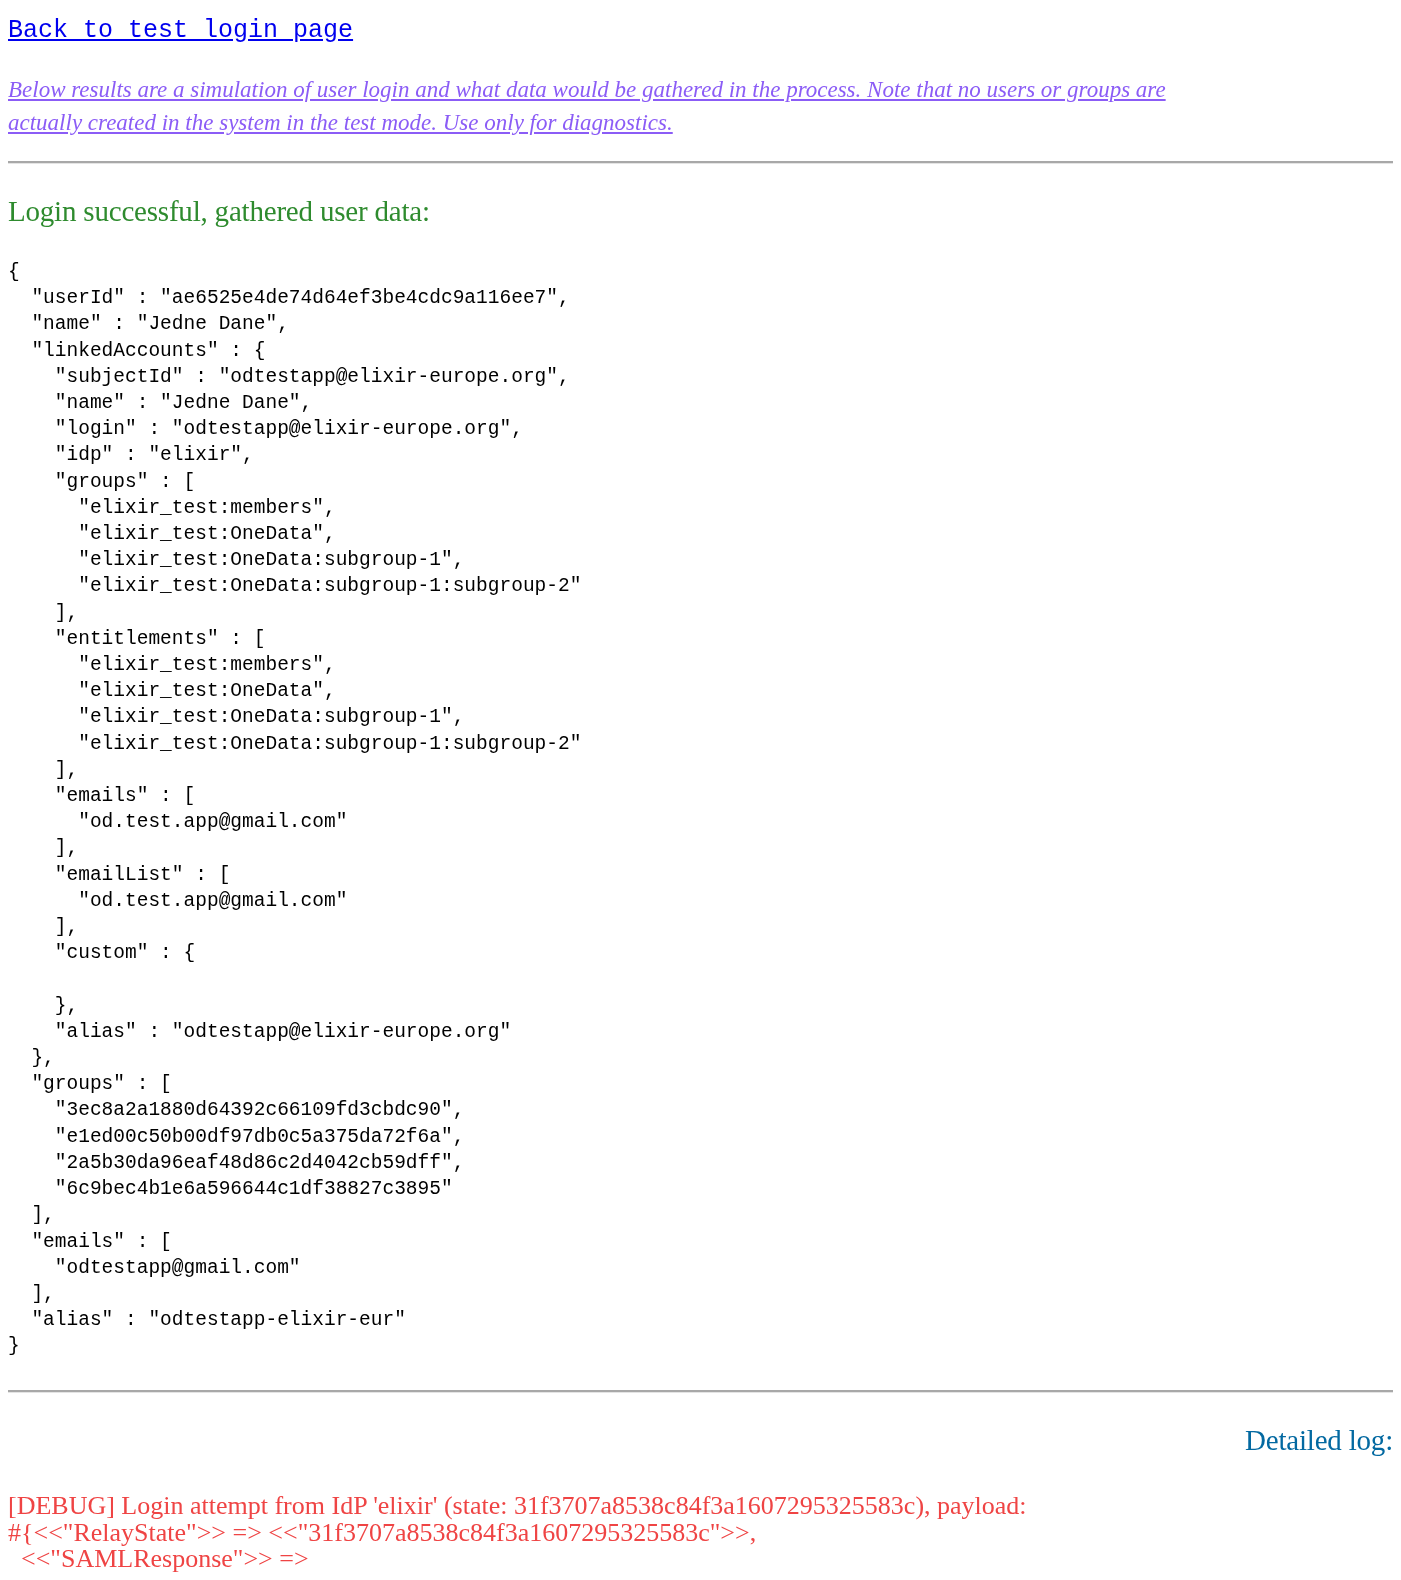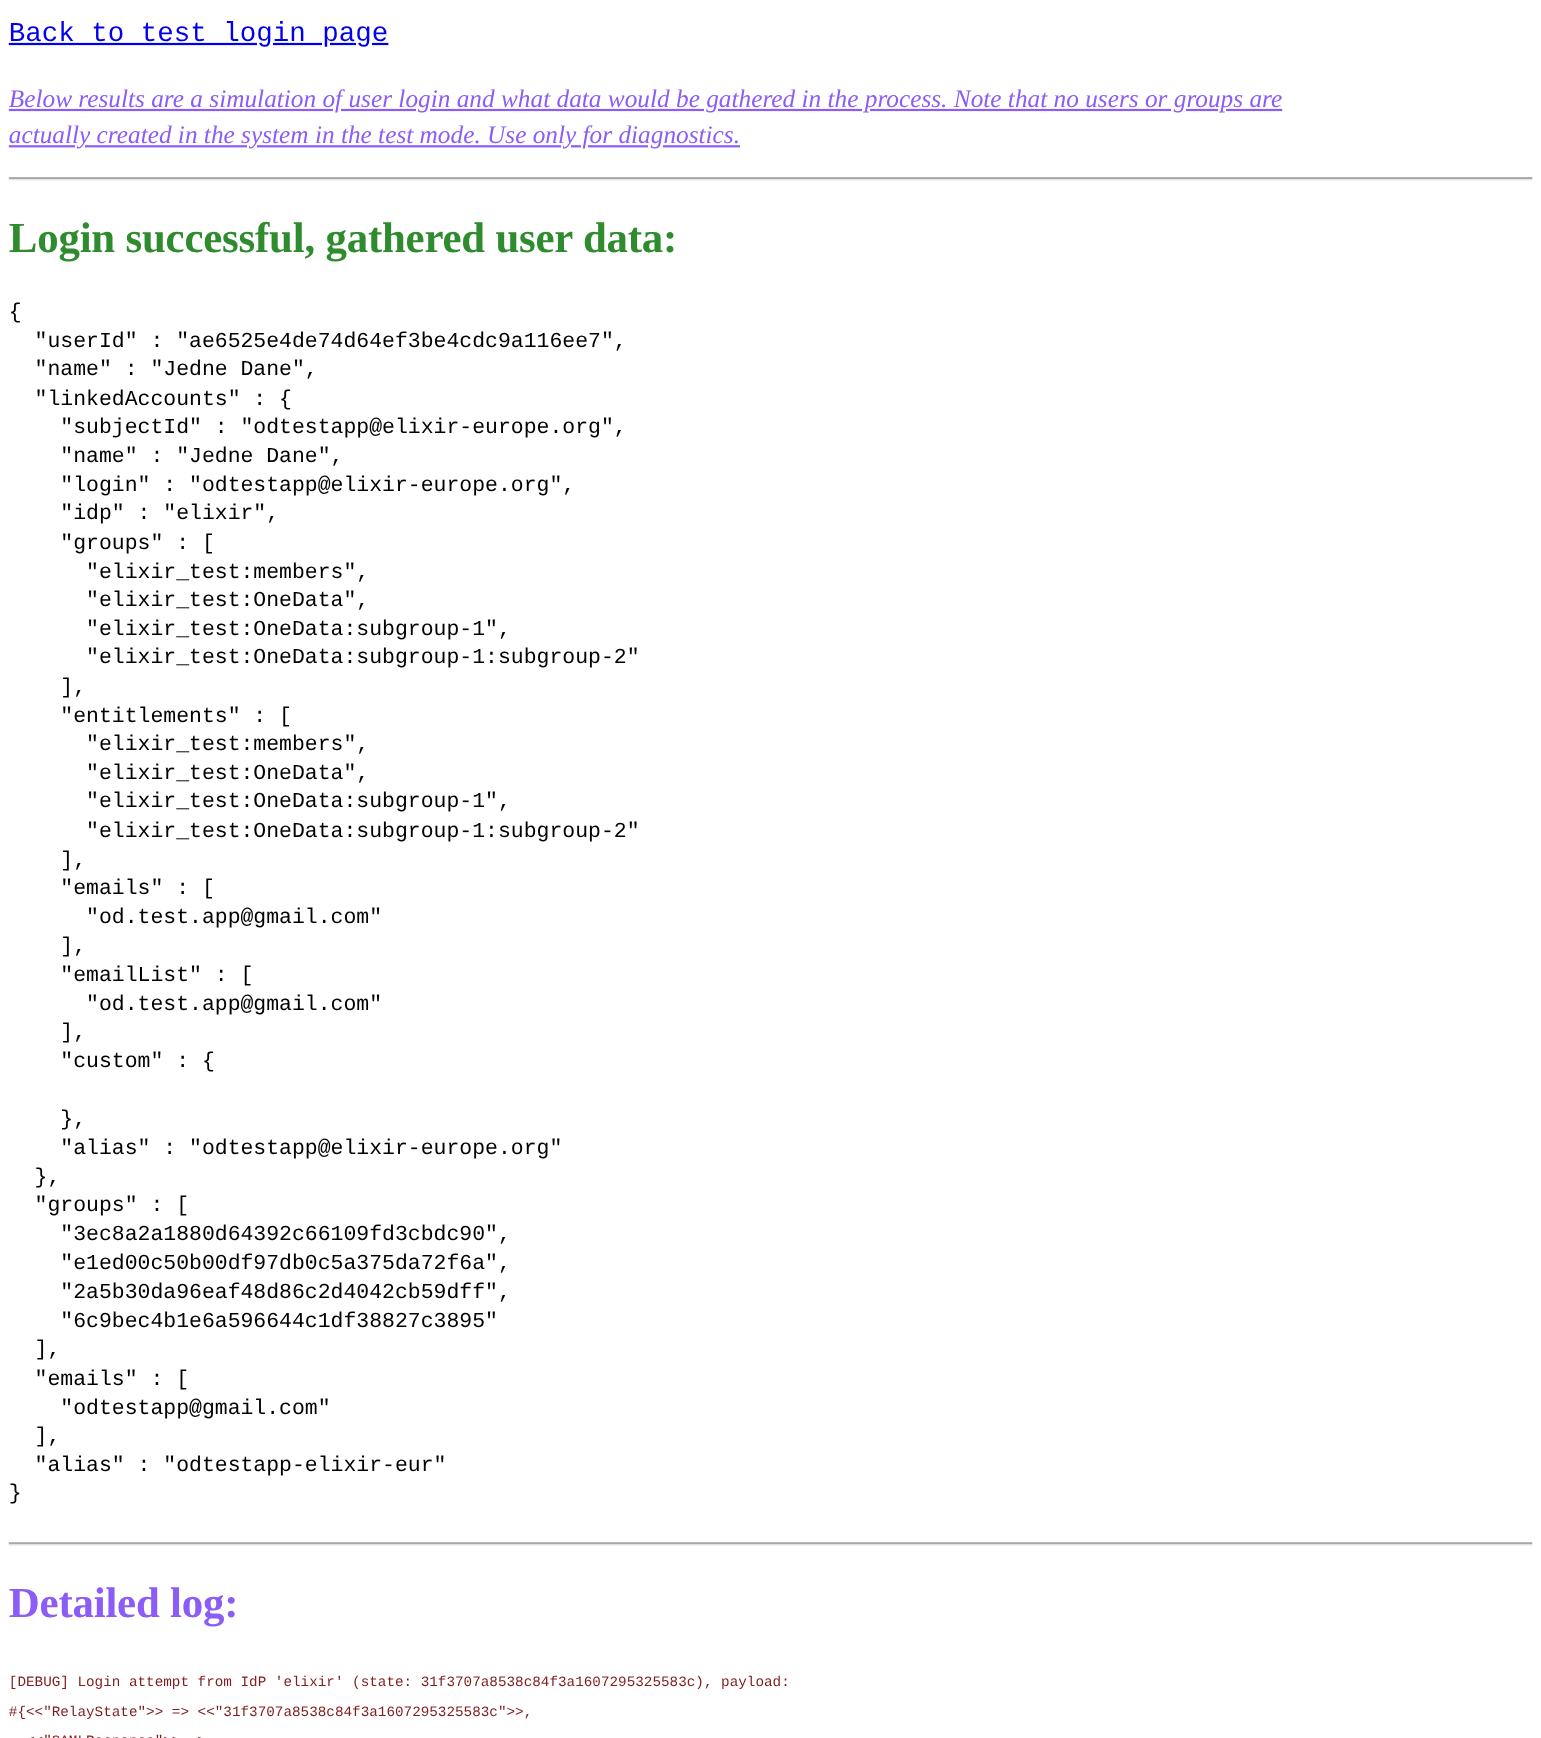--- a/index.html
+++ b/index.html
@@ -43,49 +43,49 @@
     border: 0;
     border-top: 2px solid #a8a8a8;
     border-bottom: 1px solid #e4e4e4;
     height: 0;
     margin: 0 0 0 0;
     background: transparent;
   }
 
   h2.section-heading {
     font-family: "Liberation Serif", "DejaVu Serif", serif;
-    font-weight: bold;
-    font-size: 39px;
+    font-weight: normal;
+    font-size: 29px;
     margin: 30px 0 0 0;
     line-height: 1.2;
     letter-spacing: -0.2px;
   }
   h2.section-heading.ok { color: #2e8b2e; }
-  h2.section-heading.plain { color: #8b5cf6; }
+  h2.section-heading.plain { color: #0369a1; text-align: right; }
 
   pre.code {
     font-family: "Liberation Mono", "DejaVu Sans Mono", monospace;
     font-size: 19.5px;
     line-height: 26.2px;
     white-space: pre;
     margin: 30px 0 0 0;
     color: #000000;
     letter-spacing: 0px;
   }
 
   .spacer-json { height: 30px; }
   .spacer-log  { height: 36px; }
 
   pre.log {
-    font-family: Liberation Mono, monospace;
-    font-size: 13px;
+    font-family: Liberation Serif, serif;
+    font-size: 26px;
     line-height: 26.2px;
     white-space: pre;
     margin: 0;
-    color: #7f1d1d;
+    color: #ef4444;
   }
 </style>
 </head>
 <body>
 
 
 
 <a class="backlink" href="#">Back to test login page</a>
 
 <p class="intro">Below results are a simulation of user login and what data would be gathered in the process. Note that no users or groups are actually created in the system in the test mode. Use only for diagnostics.</p>

